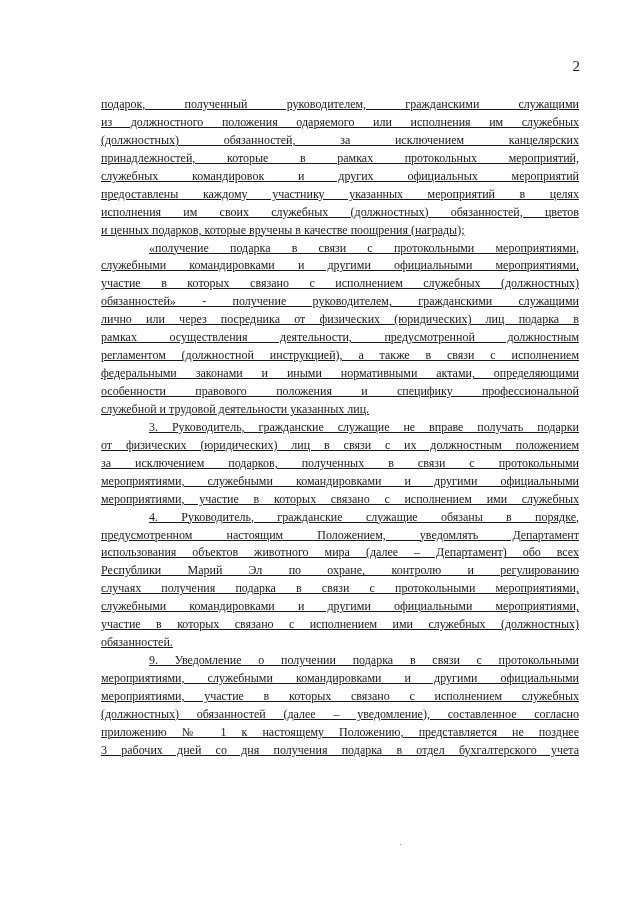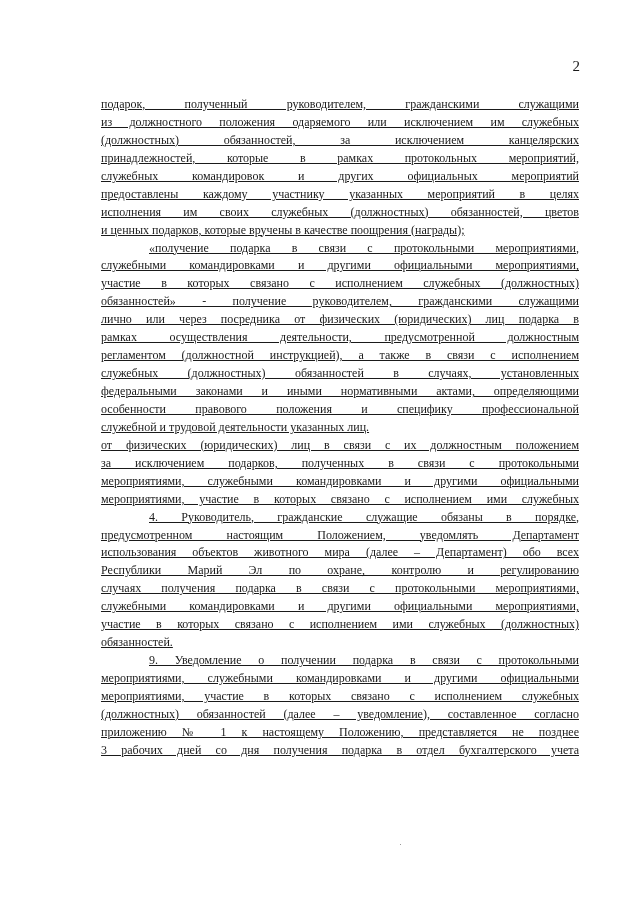--- a/index.html
+++ b/index.html
@@ -28,38 +28,38 @@
     position: absolute; left: 400px; top: 844px; width: 1px; height: 1px; background: #999;
   }
 </style>
 </head>
 <body>
 
 <div class="page">
   <div class="page-number">2</div>
   <div class="body-text" id="body-text">
       <span class="line">подарок, полученный руководителем, гражданскими служащими</span>
-      <span class="line">из должностного положения одаряемого или исключением им служебных</span>
+      <span class="line">из должностного положения одаряемого или исполнения им служебных</span>
       <span class="line">(должностных) обязанностей, за исключением канцелярских</span>
       <span class="line">принадлежностей, которые в рамках протокольных мероприятий,</span>
       <span class="line">служебных командировок и других официальных мероприятий</span>
       <span class="line">предоставлены каждому участнику указанных мероприятий в целях</span>
       <span class="line">исполнения им своих служебных (должностных) обязанностей, цветов</span>
       <span class="line last">и ценных подарков, которые вручены в качестве поощрения (награды);</span>
       <span class="line indent">«получение подарка в связи с протокольными мероприятиями,</span>
       <span class="line">служебными командировками и другими официальными мероприятиями,</span>
       <span class="line">участие в которых связано с исполнением служебных (должностных)</span>
       <span class="line">обязанностей» - получение руководителем, гражданскими служащими</span>
       <span class="line">лично или через посредника от физических (юридических) лиц подарка в</span>
       <span class="line">рамках осуществления деятельности, предусмотренной должностным</span>
       <span class="line">регламентом (должностной инструкцией), а также в связи с исполнением</span>
-      <span class="line">служебных (должностных) обязанностей в случаях, установленных</span>
       <span class="line">федеральными законами и иными нормативными актами, определяющими</span>
       <span class="line">особенности правового положения и специфику профессиональной</span>
       <span class="line last">служебной и трудовой деятельности указанных лиц.</span>
+      <span class="line indent">3. Руководитель, гражданские служащие не вправе получать подарки</span>
       <span class="line">от физических (юридических) лиц в связи с их должностным положением</span>
       <span class="line">за исключением подарков, полученных в связи с протокольными</span>
       <span class="line">мероприятиями, служебными командировками и другими официальными</span>
       <span class="line">мероприятиями, участие в которых связано с исполнением ими служебных</span>
       <span class="line indent">4. Руководитель, гражданские служащие обязаны в порядке,</span>
       <span class="line">предусмотренном настоящим Положением, уведомлять Департамент</span>
       <span class="line">использования объектов животного мира (далее – Департамент) обо всех</span>
       <span class="line">Республики Марий Эл по охране, контролю и регулированию</span>
       <span class="line">случаях получения подарка в связи с протокольными мероприятиями,</span>
       <span class="line">служебными командировками и другими официальными мероприятиями,</span>

